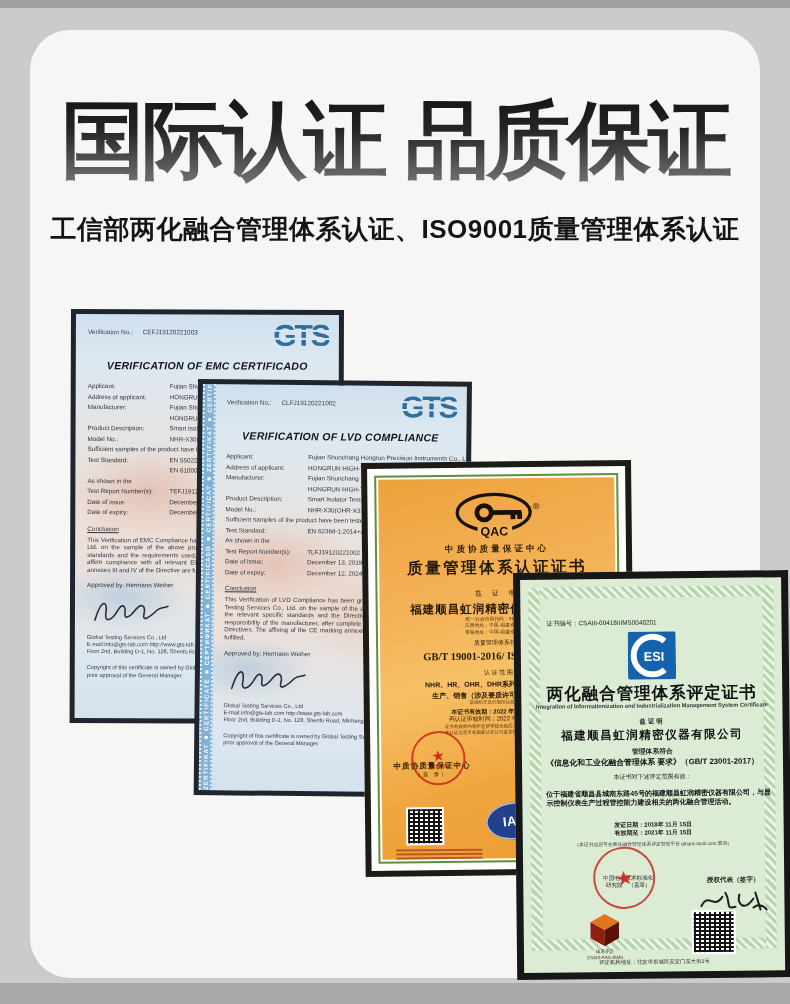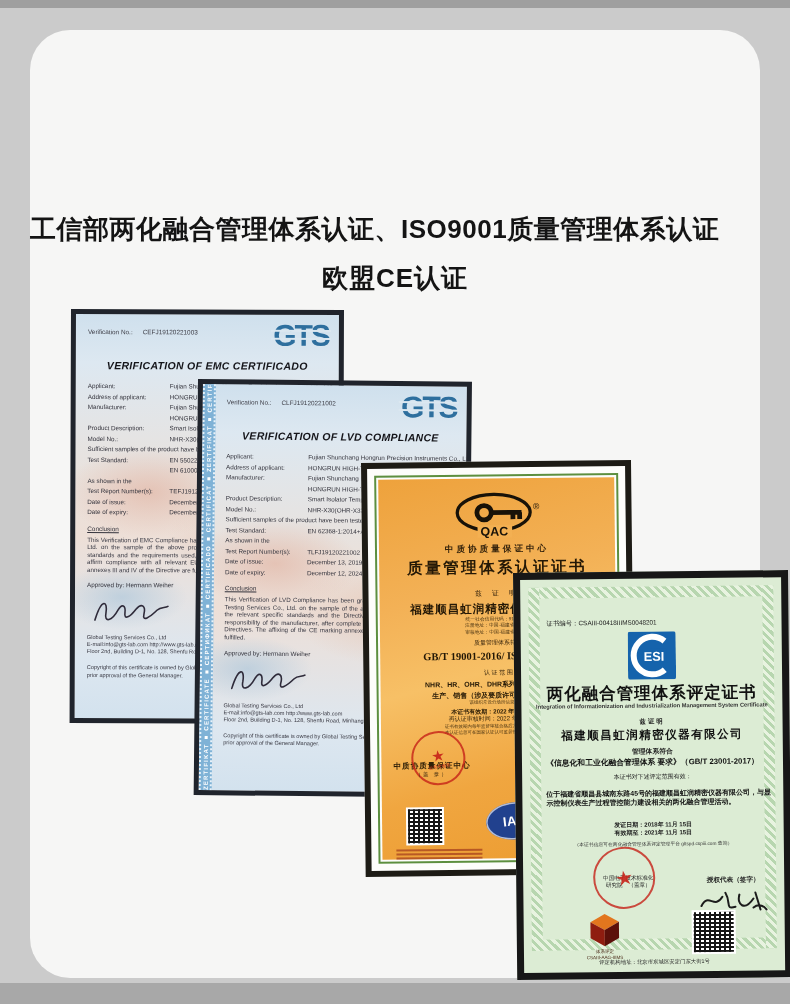--- a/index.html
+++ b/index.html
@@ -6,21 +6,21 @@
   body{font-family:"Liberation Sans","DejaVu Sans",sans-serif;background:#b9b9b9;}
   .stage{position:relative;width:790px;height:1004px;overflow:hidden;
          background:linear-gradient(180deg,#9f9f9f 0,#9f9f9f 8px,#cbcbcb 8px,#cbcbcb 983px,#a8a8a8 983px);}
   .card{position:absolute;left:30px;top:30px;width:730px;height:948px;background:#f6f6f5;border-radius:40px;}
 
   
   .hero-title{position:absolute;left:0;top:62px;width:100%;text-align:center;
      font-size:84px;font-weight:800;letter-spacing:-3px;line-height:1.15;white-space:nowrap;
      background:linear-gradient(180deg,#121212 0%,#262626 40%,#7a7a7a 100%);
      -webkit-background-clip:text;background-clip:text;color:transparent;}
-  .hero-sub1{position:absolute;left:0;top:182px;width:100%;text-align:left;
+  .hero-sub1{position:absolute;left:0;top:182px;width:100%;text-align:center;
      font-size:26px;font-weight:bold;color:#141414;letter-spacing:.5px;}
   .hero-sub2{position:absolute;left:0;top:231px;width:100%;text-align:center;
      font-size:26px;font-weight:bold;color:#141414;letter-spacing:1px;}
 
   
   .cert{position:absolute;box-sizing:border-box;overflow:hidden;transform-origin:top left;}
 
   
   .cert-gts{border:5px solid #20242c;background:linear-gradient(180deg,#cfe0ed 0%,#dde8f1 12%,#e9e2dd 40%,#eddfd7 55%,#dde7f0 85%,#d3e2ee 100%);}
   .cert-gts .map{position:absolute;inset:0;pointer-events:none;background:
@@ -127,22 +127,22 @@
 
   .ce-mark{flex:0 0 auto;}
   .sig{flex:0 0 auto;}
 </style>
 </head>
 <body>
 
 <div class="stage">
   <div class="card">
 
+    <div class="hero-title">国际认证 品质保证</div>
     <div class="hero-sub1">工信部两化融合管理体系认证、ISO9001质量管理体系认证</div>
-    <div class="hero-sub2">欧盟CE认证</div>
 
     <div class="cert cert-gts cert-emc" style="left:41px;top:279px;width:273px;height:414px;transform:rotate(0.2deg);z-index:1;">
       <div class="map"></div>
       <div class="gts-inner">
         <div class="gts-logo"><span>GTS</span><i class="l1"></i><i class="l2"></i></div>
         <div class="gts-verif">
           <span>Verification No.:</span><b>CEFJ19120221003</b>
         </div>
         <div class="gts-title">VERIFICATION OF EMC CERTIFICADO</div>
         <div class="gts-fields">

